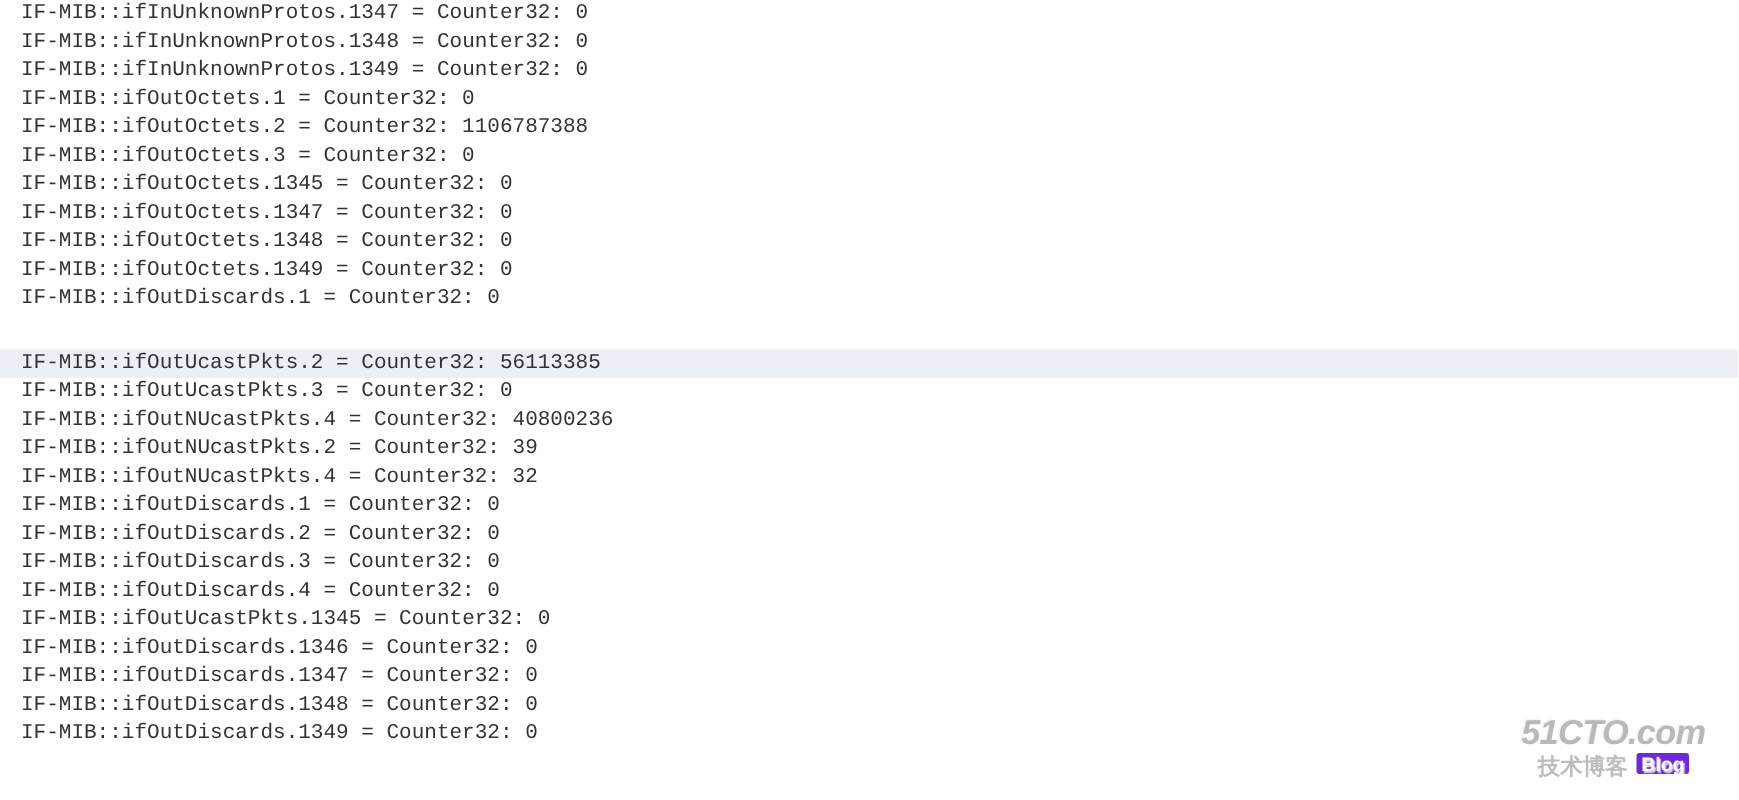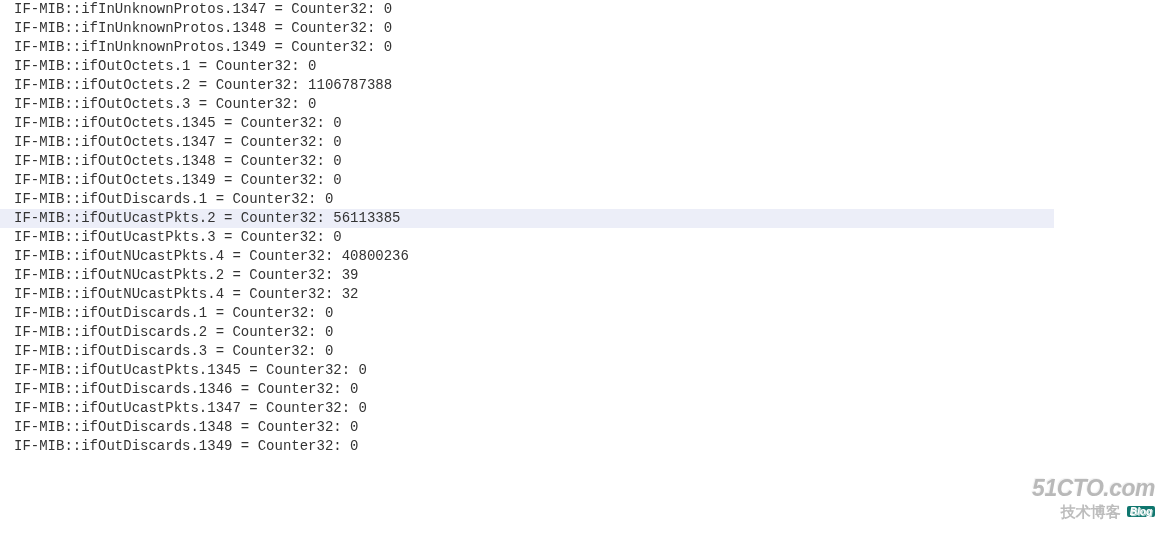--- a/index.html
+++ b/index.html
@@ -24,27 +24,28 @@
       border-radius: 10px;
     }
     .line {
       white-space: pre;
       height: 19px;
     }
     .line.highlighted {
       background-color: #eceef8;
       margin-left: -14px;
       padding-left: 14px;
-      width: 1054px;
+      width: 1159px;
+      margin-top: 24px;
     }
     .watermark {
       position: absolute;
-      right: 4px;
+      right: 22px;
       bottom: 14px;
-      text-align: right;
+      text-align: center;
       pointer-events: none;
       user-select: none;
     }
     .watermark .wm-top {
       font-family: Arial, Helvetica, sans-serif;
       font-size: 23px;
       font-weight: 900;
       font-style: italic;
       letter-spacing: -0.5px;
       color: #b9b9b9;
@@ -55,25 +56,24 @@
       font-family: Arial, Helvetica, sans-serif;
       font-size: 15px;
       font-weight: 700;
       color: #bdbdbd;
       text-shadow: 1px 1px 1px rgba(255,255,255,0.9);
       line-height: 1;
       margin-top: 4px;
     }
     .watermark .blog {
       display: inline-block;
-      font-size: 10px;
-      font-style: italic;
+      font-size: 13px;
       font-weight: 700;
       color: #ffffff;
-      background: #0f766e;
+      background: #6d28d9;
       padding: 1px 3px 0 3px;
       border-radius: 2px;
       margin-left: 6px;
       position: relative;
       top: -2px;
     }
   </style>
 </head>
 <body>
 
@@ -90,23 +90,24 @@
     <div class="line"><span>IF-MIB::</span><span>ifOutOctets.1349</span><span> = </span><span>Counter32:</span> <span>0</span></div>
     <div class="line"><span>IF-MIB::</span><span>ifOutDiscards.1</span><span> = </span><span>Counter32:</span> <span>0</span></div>
     <div class="line highlighted"><span>IF-MIB::</span><span>ifOutUcastPkts.2</span><span> = </span><span>Counter32:</span> <span>56113385</span></div>
     <div class="line"><span>IF-MIB::</span><span>ifOutUcastPkts.3</span><span> = </span><span>Counter32:</span> <span>0</span></div>
     <div class="line"><span>IF-MIB::</span><span>ifOutNUcastPkts.4</span><span> = </span><span>Counter32:</span> <span>40800236</span></div>
     <div class="line"><span>IF-MIB::</span><span>ifOutNUcastPkts.2</span><span> = </span><span>Counter32:</span> <span>39</span></div>
     <div class="line"><span>IF-MIB::</span><span>ifOutNUcastPkts.4</span><span> = </span><span>Counter32:</span> <span>32</span></div>
     <div class="line"><span>IF-MIB::</span><span>ifOutDiscards.1</span><span> = </span><span>Counter32:</span> <span>0</span></div>
     <div class="line"><span>IF-MIB::</span><span>ifOutDiscards.2</span><span> = </span><span>Counter32:</span> <span>0</span></div>
     <div class="line"><span>IF-MIB::</span><span>ifOutDiscards.3</span><span> = </span><span>Counter32:</span> <span>0</span></div>
+    <div class="line"><span>IF-MIB::</span><span>ifOutDiscards.4</span><span> = </span><span>Counter32:</span> <span>0</span></div>
     <div class="line"><span>IF-MIB::</span><span>ifOutUcastPkts.1345</span><span> = </span><span>Counter32:</span> <span>0</span></div>
     <div class="line"><span>IF-MIB::</span><span>ifOutDiscards.1346</span><span> = </span><span>Counter32:</span> <span>0</span></div>
-    <div class="line"><span>IF-MIB::</span><span>ifOutUcastPkts.1347</span><span> = </span><span>Counter32:</span> <span>0</span></div>
+    <div class="line"><span>IF-MIB::</span><span>ifOutDiscards.1347</span><span> = </span><span>Counter32:</span> <span>0</span></div>
     <div class="line"><span>IF-MIB::</span><span>ifOutDiscards.1348</span><span> = </span><span>Counter32:</span> <span>0</span></div>
     <div class="line"><span>IF-MIB::</span><span>ifOutDiscards.1349</span><span> = </span><span>Counter32:</span> <span>0</span></div>
   </div>
 
 <div class="watermark">
   <div class="wm-top">51CTO.com</div>
   <div class="wm-bottom">
     <span>技术博客</span><span class="blog">Blog</span>
   </div>
 </div>

